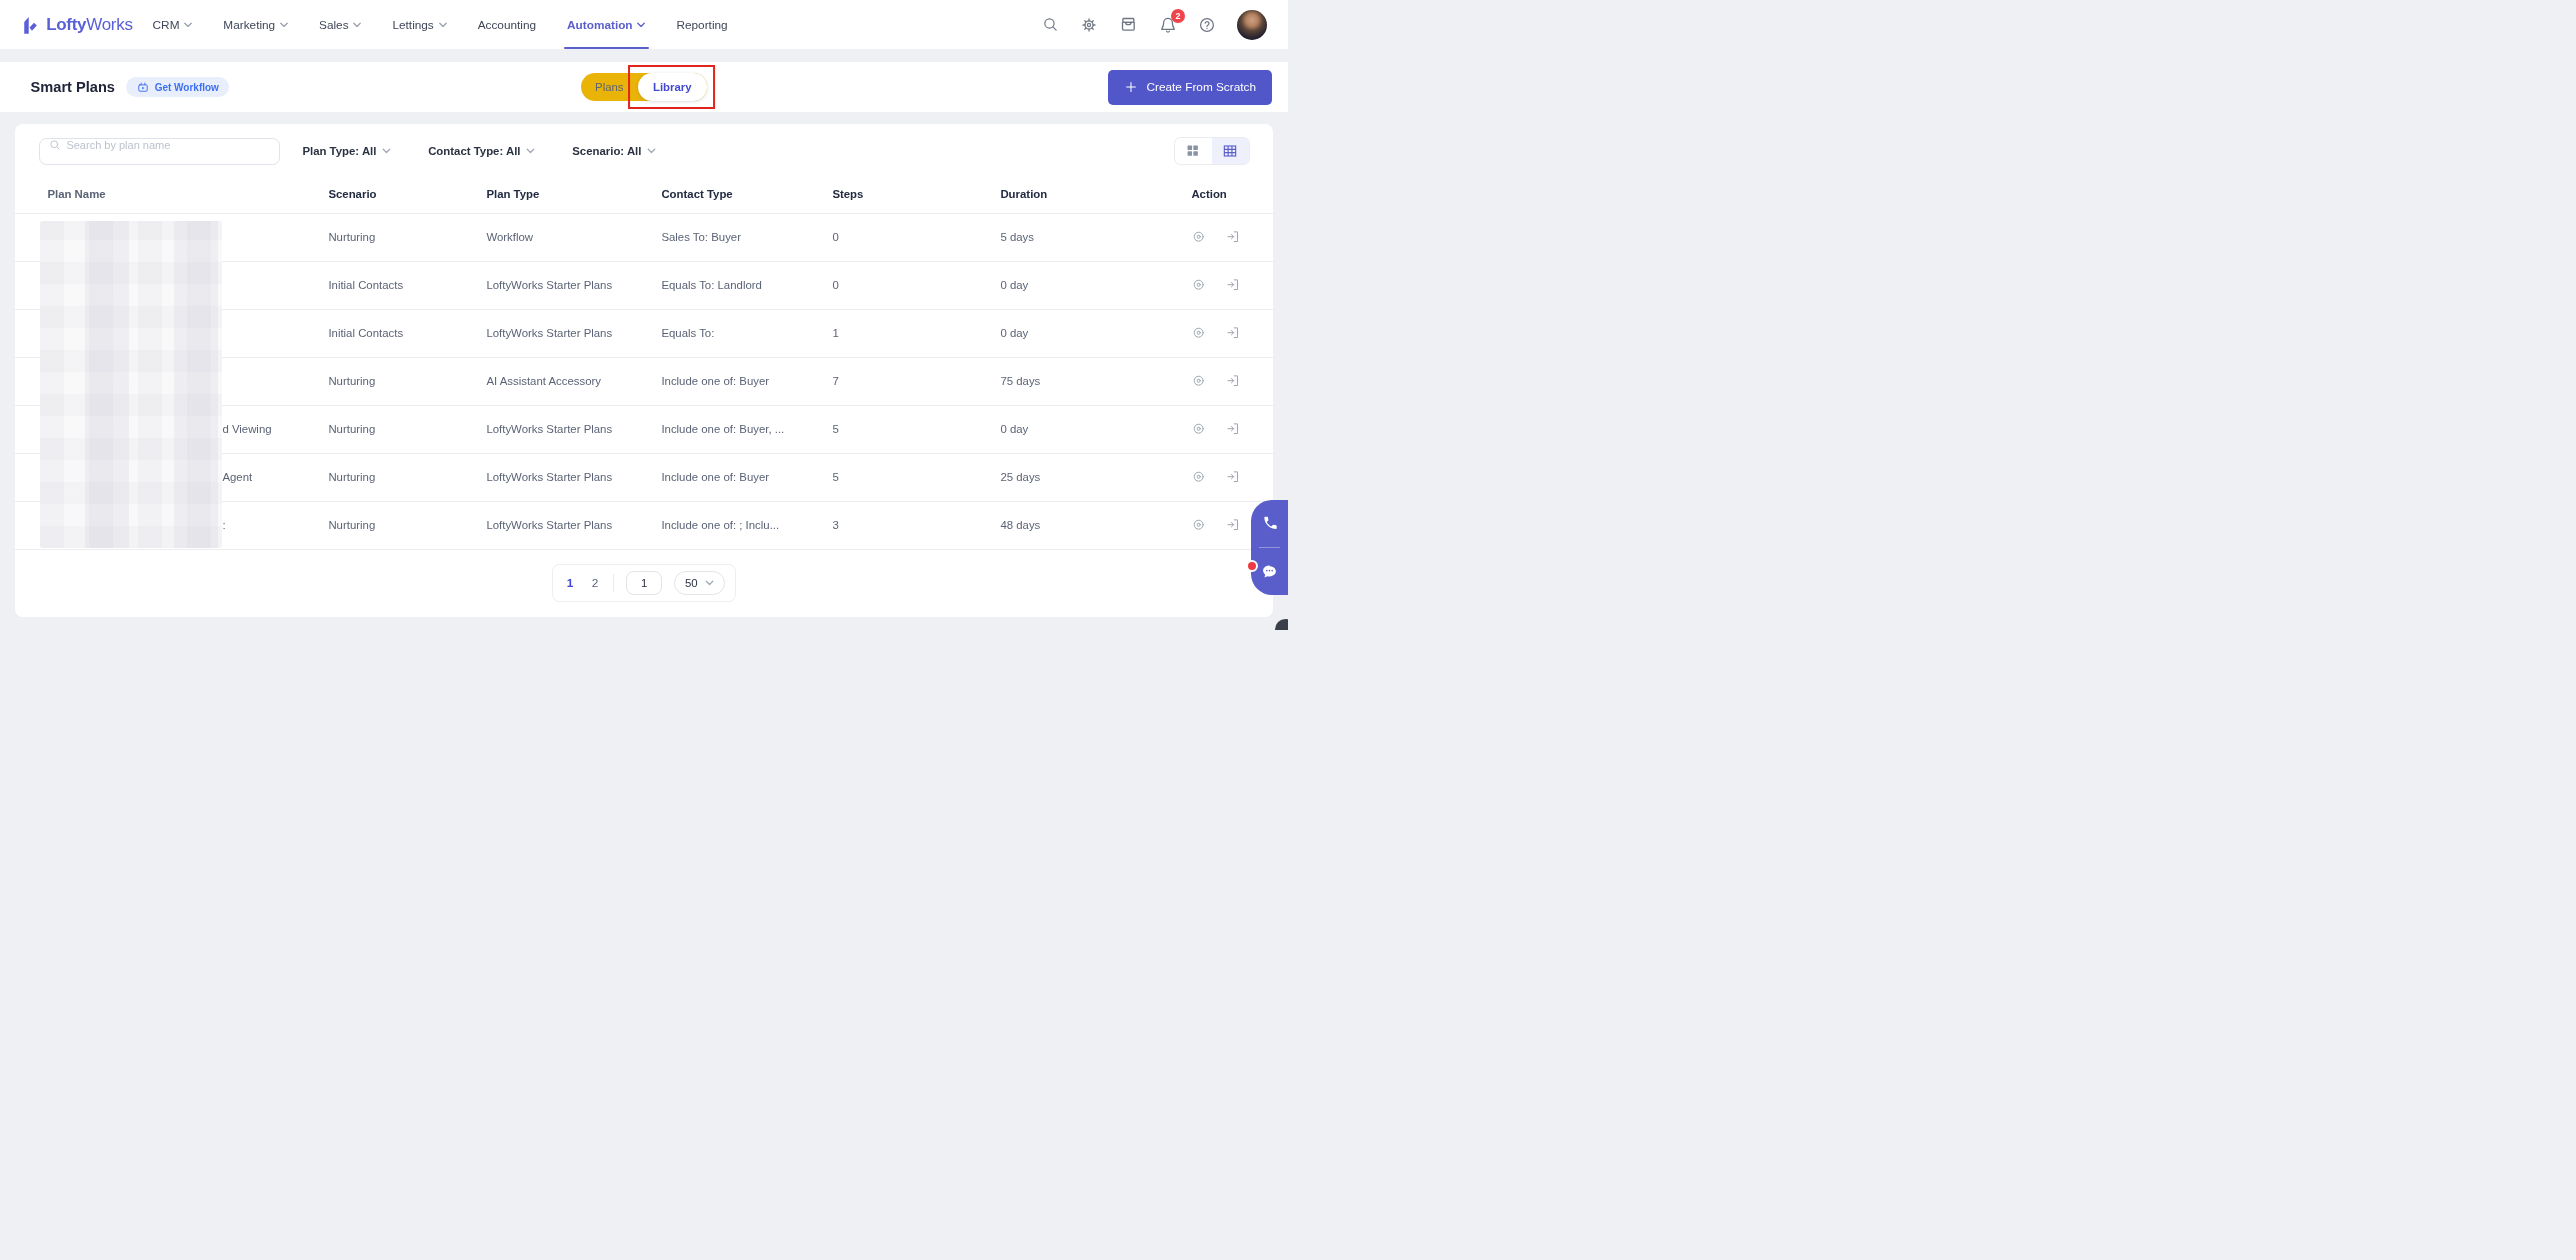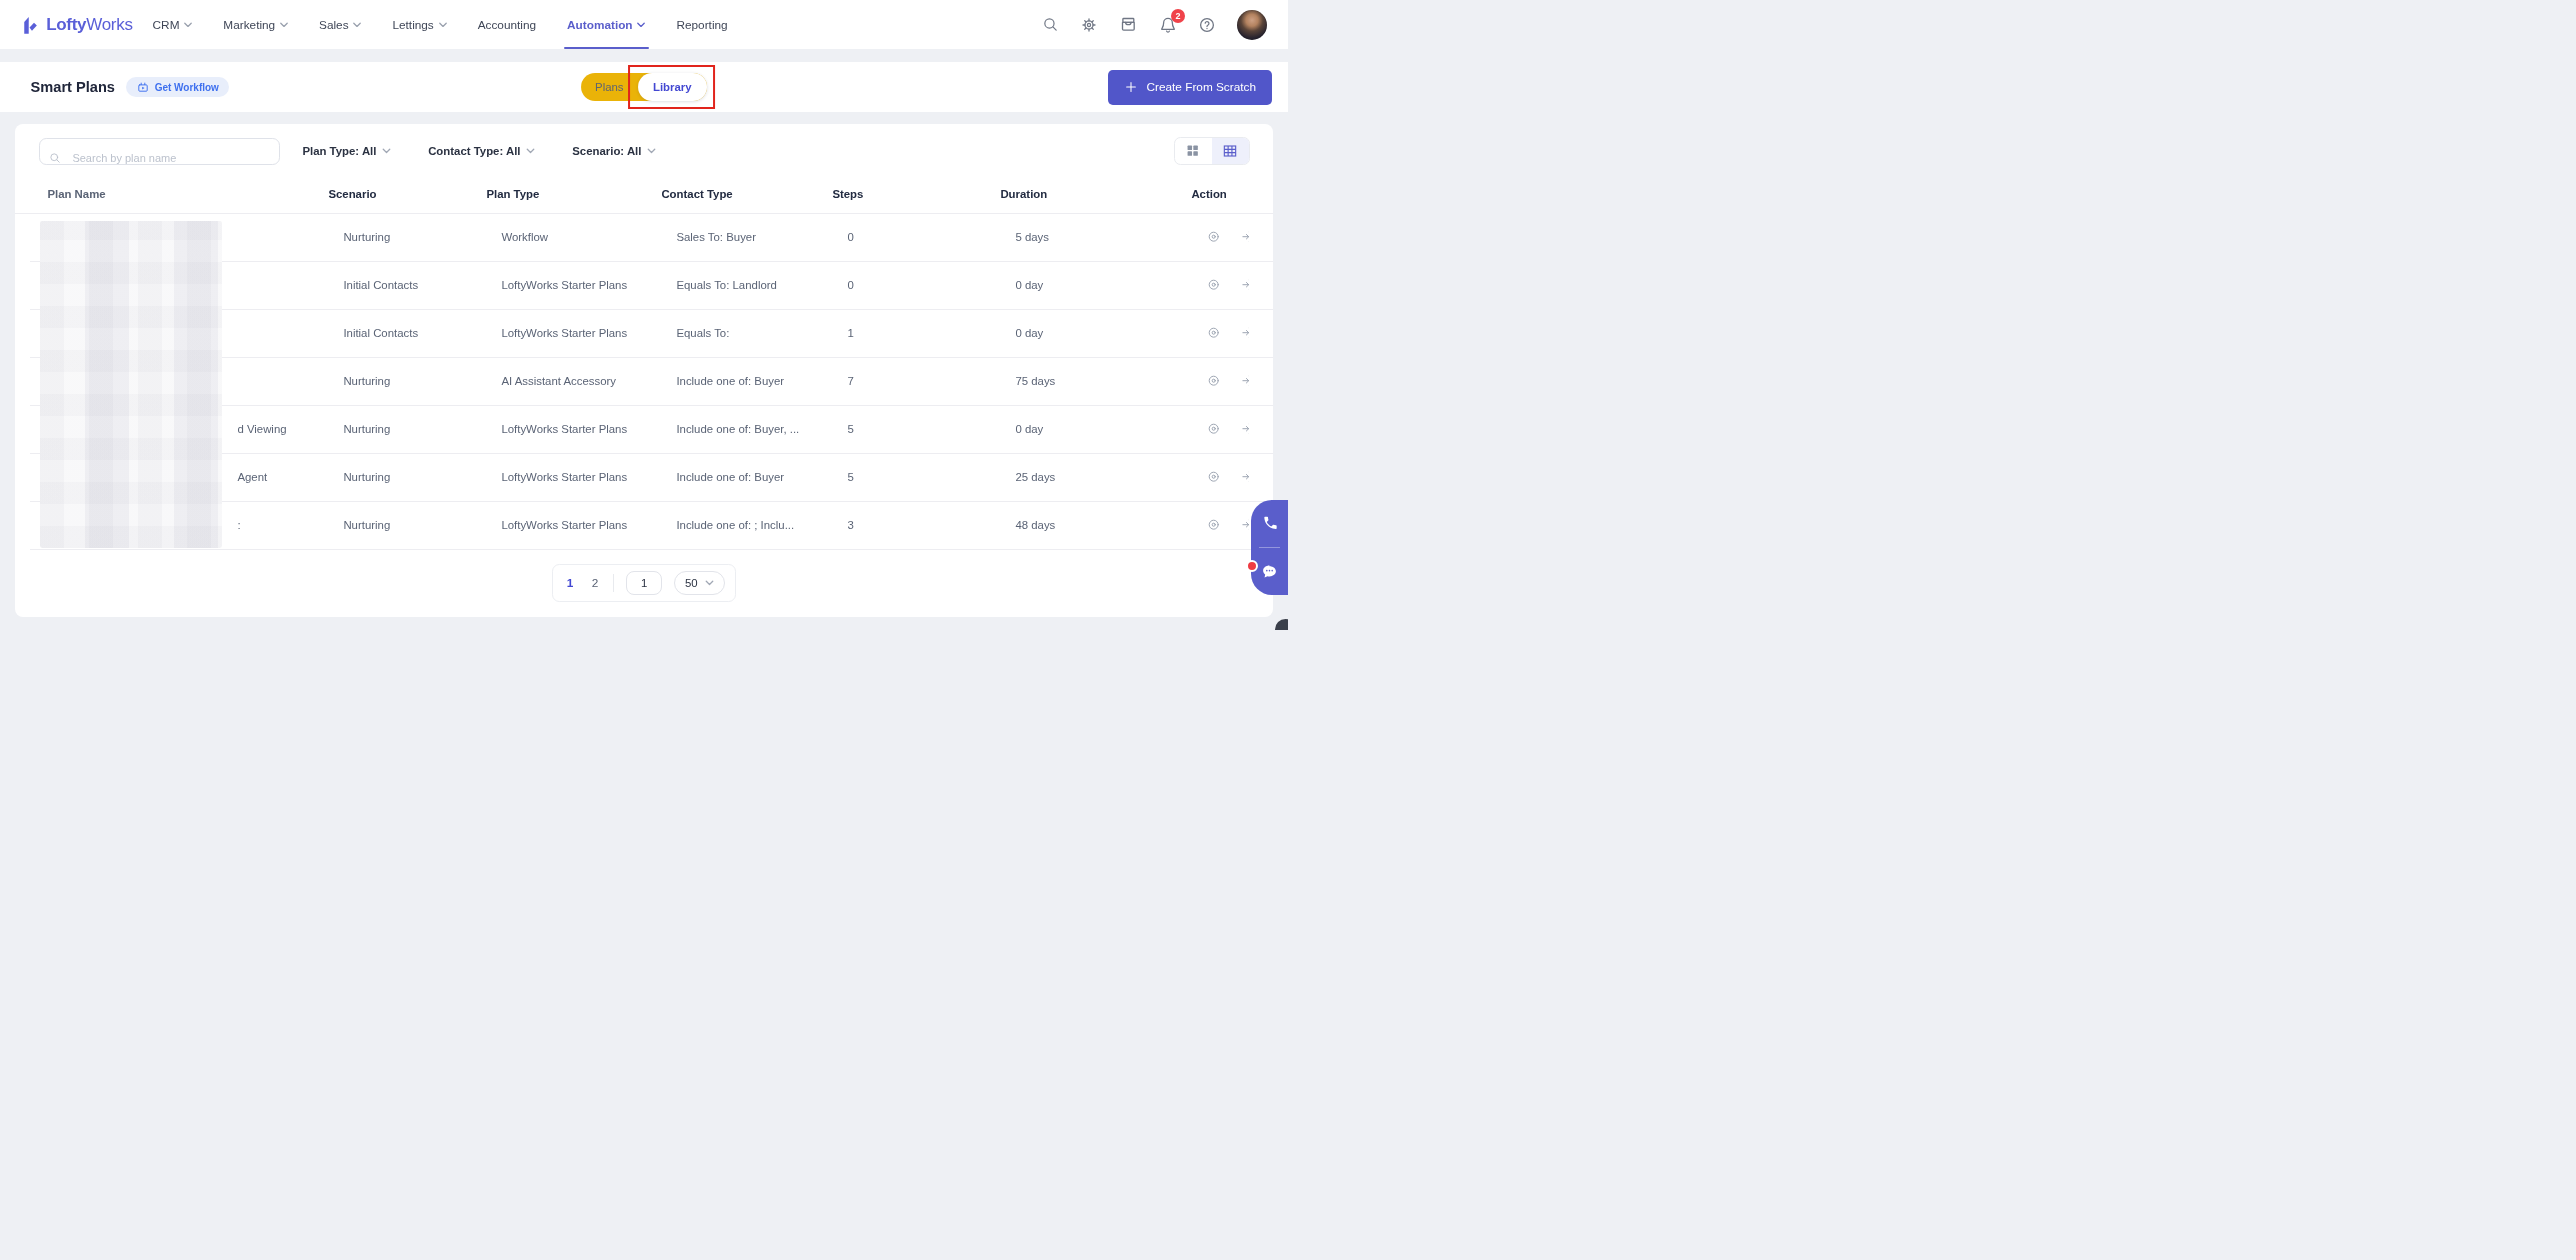--- a/index.html
+++ b/index.html
@@ -83,21 +83,21 @@
   .create-btn svg { stroke:#fff; stroke-width:1.8; stroke-linecap:round; }
 
   
   .card {
     margin:12px 15.4px 0; background:#fff; border-radius:8px; position:relative;
     padding-bottom:8px;
   }
   .toolbar { display:flex; align-items:center; padding:13px 23px 10.6px 24px; }
   .search-box {
     width:241px; height:27px; border:0.8px solid #dfe2e9; border-radius:7.3px;
-    display:flex; align-items:flex-end; padding:0 9px; gap:11px; background:#fff;
+    display:flex; align-items:flex-start; padding:0 9px; gap:5px; background:#fff;
   }
   .search-box svg { stroke:#b6bcc8; fill:none; stroke-width:1.7; stroke-linecap:round; flex:none; }
   .search-box input {
     border:none; outline:none; font-size:11px; font-family:inherit;
     color:#333a4a; width:100%; background:transparent;
   }
   .search-box input::placeholder { color:#bcc2cd; }
   .filters { display:flex; gap:37px; margin-left:22px; }
   .filter {
     font-size:11.4px; font-weight:700; color:#2b3242; display:flex; align-items:center;
@@ -117,21 +117,21 @@
     display:grid;
     grid-template-columns:289px 158px 175px 171px 168px 191px 1fr;
     align-items:center; padding:0 24px;
   }
   .thead {
     height:38px; font-weight:700; font-size:11.4px; color:#222b41;
     border-bottom:0.8px solid #ededf1;
   }
   .thead .c1 { padding-left:8px; }
   .trow {
-    height:48px; font-size:11.4px; color:#5a6375; border-bottom:0.8px solid #ededf1;margin-left:15px;
+    height:48px; font-size:11.4px; color:#5a6375; border-bottom:0.8px solid #ededf1;
   }
   .trow > div { white-space:nowrap; overflow:hidden; text-overflow:ellipsis; padding-right:8px; }
   .c1 { padding-left:8px; color:#5a6375; }
   .c1.frag { padding-left:183px; }
   .actions { display:flex; gap:18px; align-items:center; overflow:visible; }
   .actions .act { cursor:pointer; display:flex; }
   .actions svg { stroke:#9aa2b0; fill:none; stroke-width:1.5; stroke-linecap:round; stroke-linejoin:round; }
 
   .blur-mask {
     position:absolute; left:25px; top:45px; width:182px; height:327px;

